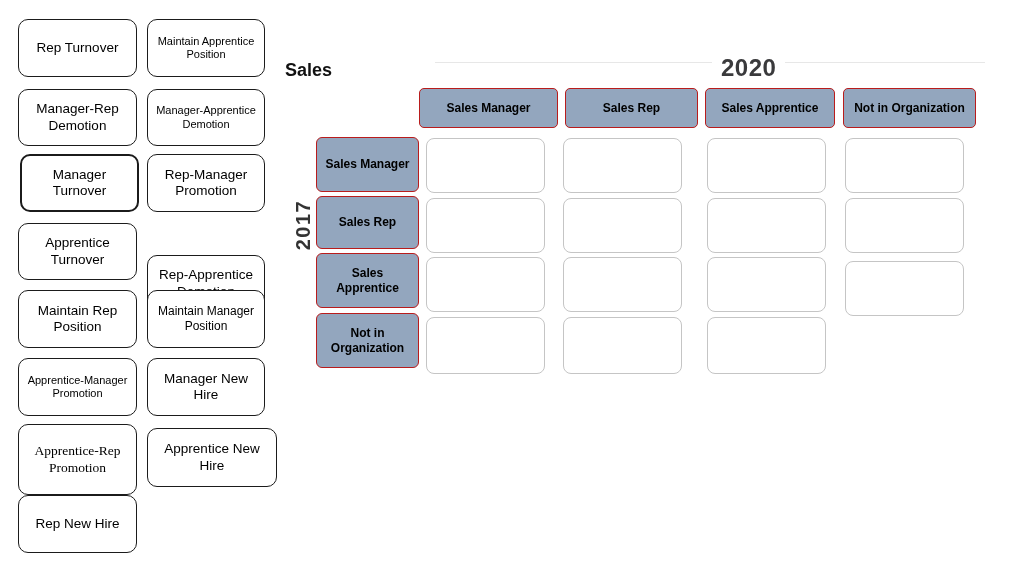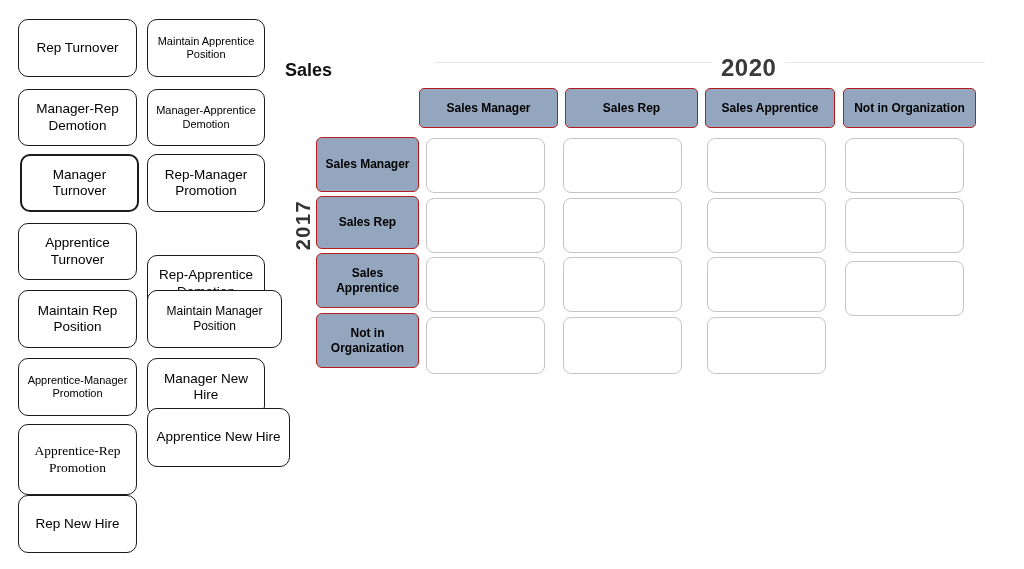--- a/index.html
+++ b/index.html
@@ -83,23 +83,23 @@
   <div class="card" style="left:18px; top:223px; height:57px;">Apprentice Turnover</div>
   <div class="card" style="left:18px; top:290px;">Maintain Rep Position</div>
   <div class="card sm" style="left:18px; top:358px;">Apprentice-Manager Promotion</div>
   <div class="card" style="left:18px; top:424px; height:71px;font-family:Liberation Serif, serif;">Apprentice-Rep Promotion</div>
   <div class="card" style="left:18px; top:495px;">Rep New Hire</div>
 
   <div class="card sm" style="left:147px; top:19px; width:118px;">Maintain Apprentice Position</div>
   <div class="card" style="left:147px; top:154px; width:118px;">Rep-Manager Promotion</div>
   <div class="card sm" style="left:147px; top:89px; width:118px; height:57px;">Manager-Apprentice Demotion</div>
   <div class="card" style="left:147px; top:223px; width:118px; height:57px;margin-top:32px;">Rep-Apprentice Demotion</div>
-  <div class="card md" style="left:147px; top:290px; width:135px;">Maintain Manager Position</div>
+  <div class="card md" style="left:147px; top:290px; width:118px;">Maintain Manager Position</div>
   <div class="card" style="left:147px; top:358px; width:118px;">Manager New Hire</div>
-  <div class="card" style="left:147px; top:408px; width:143px; height:59px;">Apprentice New Hire</div>
+  <div class="card" style="left:147px; top:428px; width:130px; height:59px;">Apprentice New Hire</div>
 
   <div class="year-label">Sales</div>
   <div class="divider"></div>
   <div class="col-year">2020</div>
   <div class="row-year">2017</div>
 
   <div class="colh" style="left:419px; width:139px;">
       <span>Sales Manager</span>
     </div>
   <div class="colh" style="left:565px; width:133px;">

